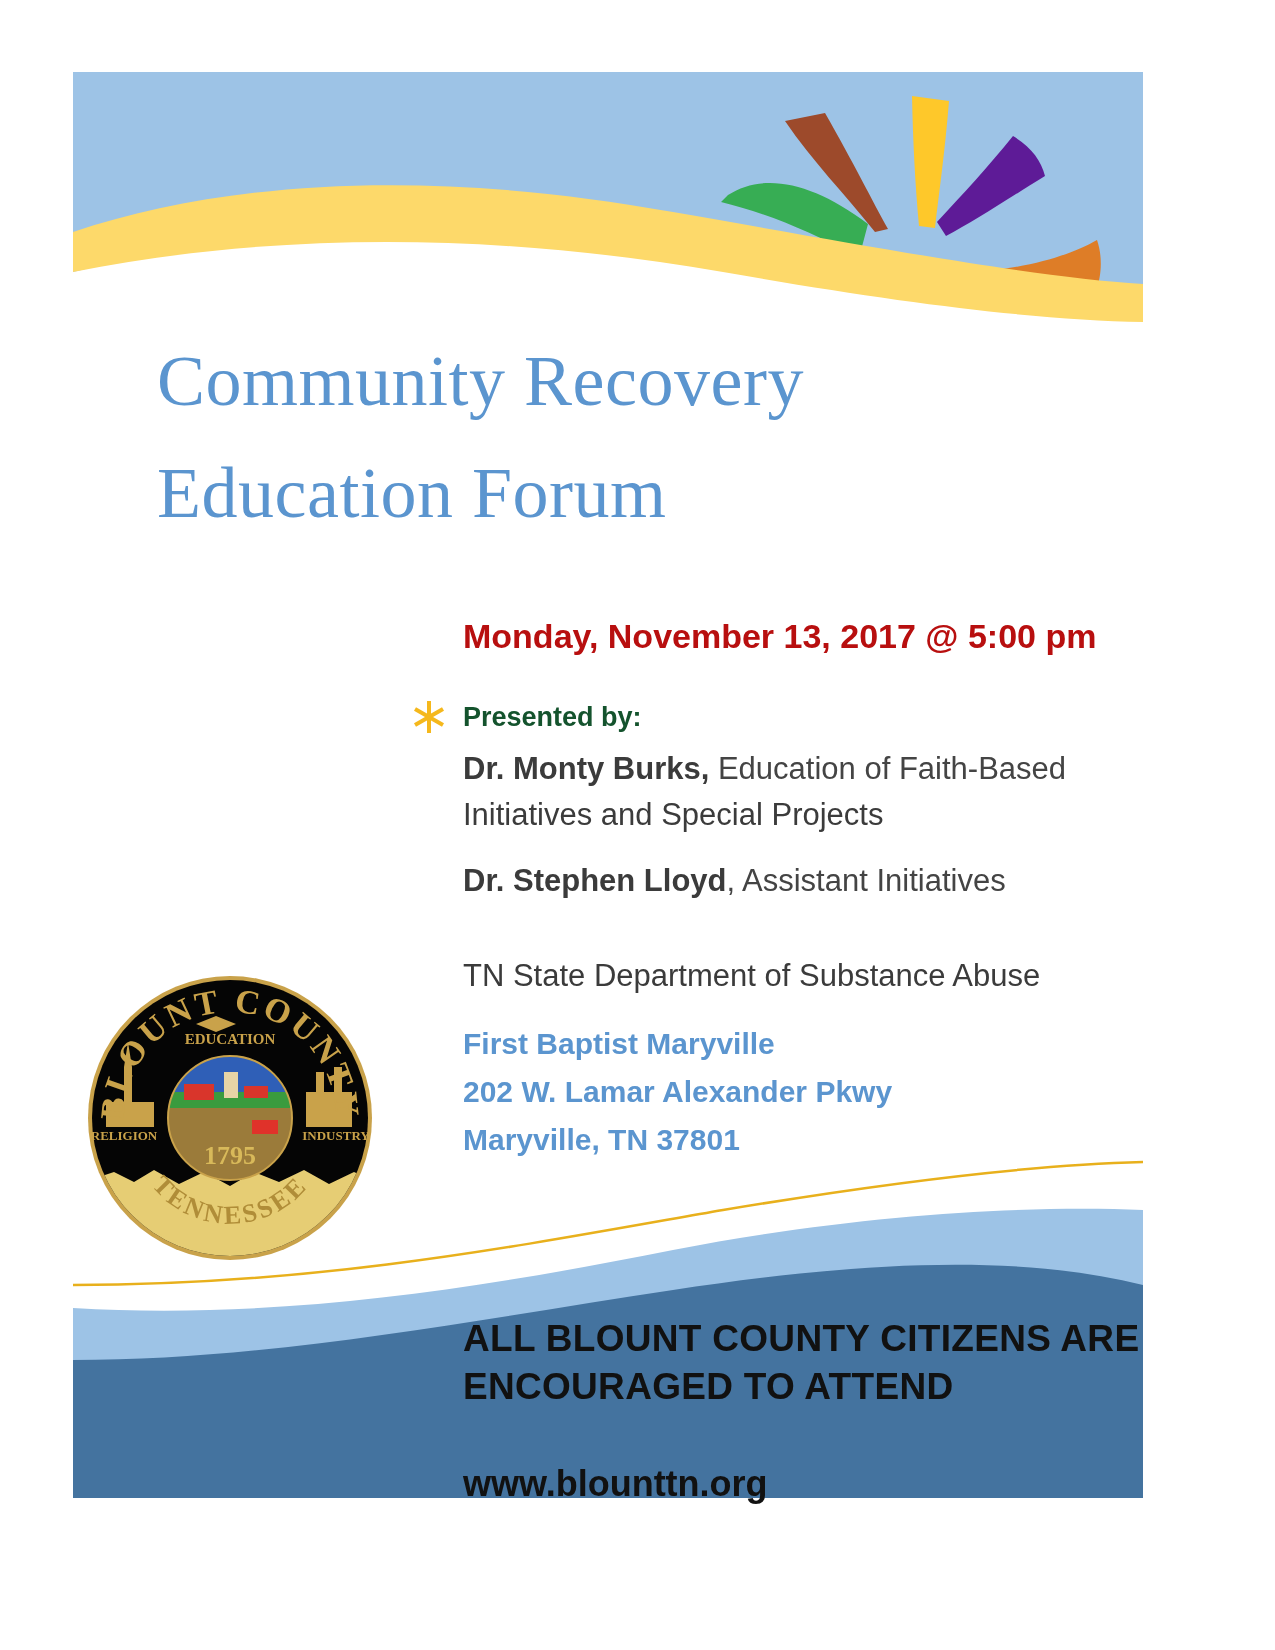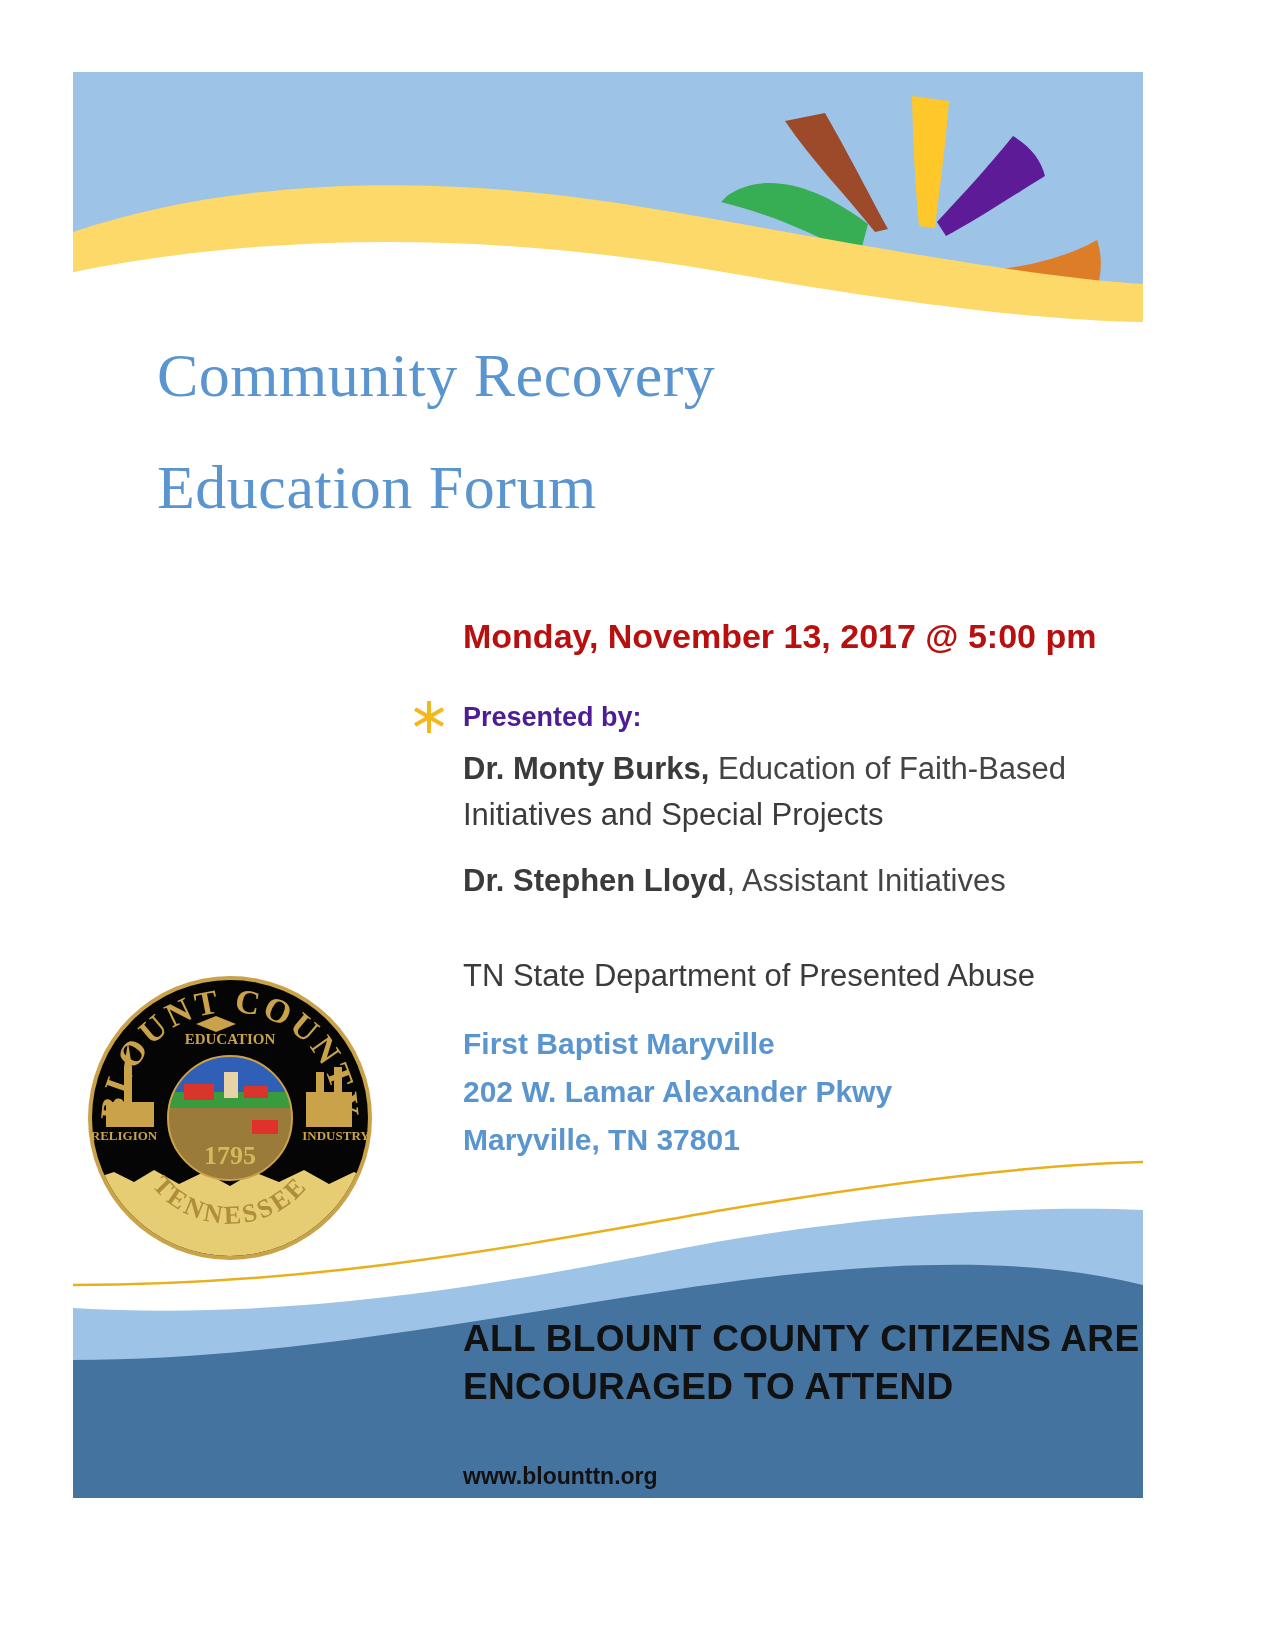--- a/index.html
+++ b/index.html
@@ -1,29 +1,29 @@
 <!DOCTYPE html>
 <html><head>
 <meta charset="utf-8">
 <style>
   html, body { margin: 0; padding: 0; background: #ffffff; }
   body { width: 1275px; height: 1650px; position: relative; overflow: hidden; font-family: "Liberation Sans", sans-serif; }
   .abs { position: absolute; }
   svg { display: block; }
-  .title { left: 157px; color: #5b95cf; font-family: "Liberation Serif", "DejaVu Serif", serif; font-size: 62px; letter-spacing: 0.5px; white-space: nowrap; }
+  .title { left: 157px; color: #5b95cf; font-family: "Liberation Serif", "DejaVu Serif", serif; font-size: 72px; letter-spacing: 0.5px; white-space: nowrap; }
   .event-date { left: 463px; top: 617px; color: #b80f0f; font-size: 34px; font-weight: bold; white-space: nowrap; }
-  .presented { left: 463px; top: 702px; color: #4c1d95; font-size: 27px; font-weight: bold; white-space: nowrap; }
+  .presented { left: 463px; top: 702px; color: #14532d; font-size: 27px; font-weight: bold; white-space: nowrap; }
   .asterisk { left: 410px; top: 698px; width: 38px; height: 38px; }
   .speaker { left: 463px; color: #3b3b3b; font-size: 31px; line-height: 46px; white-space: nowrap; }
   .speaker b { font-weight: bold; }
   .speaker .role { font-weight: normal; color: #444; }
   .dept { left: 463px; top: 958px; color: #3b3b3b; font-size: 31px; white-space: nowrap; }
   .venue { left: 463px; color: #5b95cf; font-size: 30px; font-weight: bold; white-space: nowrap; }
   .cta { left: 463px; color: #111111; font-size: 37px; font-weight: bold; letter-spacing: 0.3px; white-space: nowrap; }
-  .url { left: 463px; top: 1463px; color: #111111; font-size: 23px; font-weight: bold; white-space: nowrap; }
+  .url { left: 463px; top: 1463px; color: #111111; font-size: 36px; font-weight: bold; white-space: nowrap; }
   .seal-text { font-family: "Liberation Serif", serif; font-weight: bold; }
 </style>
 </head>
 <body>
 
 <div class="abs" style="left:73px; top:72px; width:1070px; height:260px;">
   <svg width="1070" height="260" viewBox="0 0 1070 260">
     <rect x="0" y="0" width="1070" height="260" fill="#9dc3e6"></rect>
 
     <path d="M655,123 C690,100 740,110 795,152 L786,186 C740,160 690,140 648,130 Z" fill="#37ad54"></path>
@@ -56,21 +56,21 @@
 
 <div class="abs speaker" style="top:746px;">
   <b>Dr. Monty Burks,</b><span class="role"> Education of Faith-Based</span>
 </div>
 <div class="abs speaker" style="top:792px;">Initiatives and Special Projects</div>
 
 <div class="abs speaker" style="top:858px;">
   <b>Dr. Stephen Lloyd</b><span class="role">, Assistant Initiatives</span>
 </div>
 
-<div class="abs dept">TN State Department of Presented Abuse</div>
+<div class="abs dept">TN State Department of Substance Abuse</div>
 
 <div class="abs venue" style="top:1027px;">First Baptist Maryville</div>
 <div class="abs venue" style="top:1075px;">202 W. Lamar Alexander Pkwy</div>
 <div class="abs venue" style="top:1123px;">Maryville, TN  37801</div>
 
 <div class="abs" style="left:84px; top:972px; width:292px; height:292px;">
   <svg width="292" height="292" viewBox="0 0 292 292">
     <defs>
       <path id="topArc" d="M40,146 A106,106 0 0 1 252,146"></path>
       <path id="botArc" d="M62,206 A100,100 0 0 0 230,206"></path>

